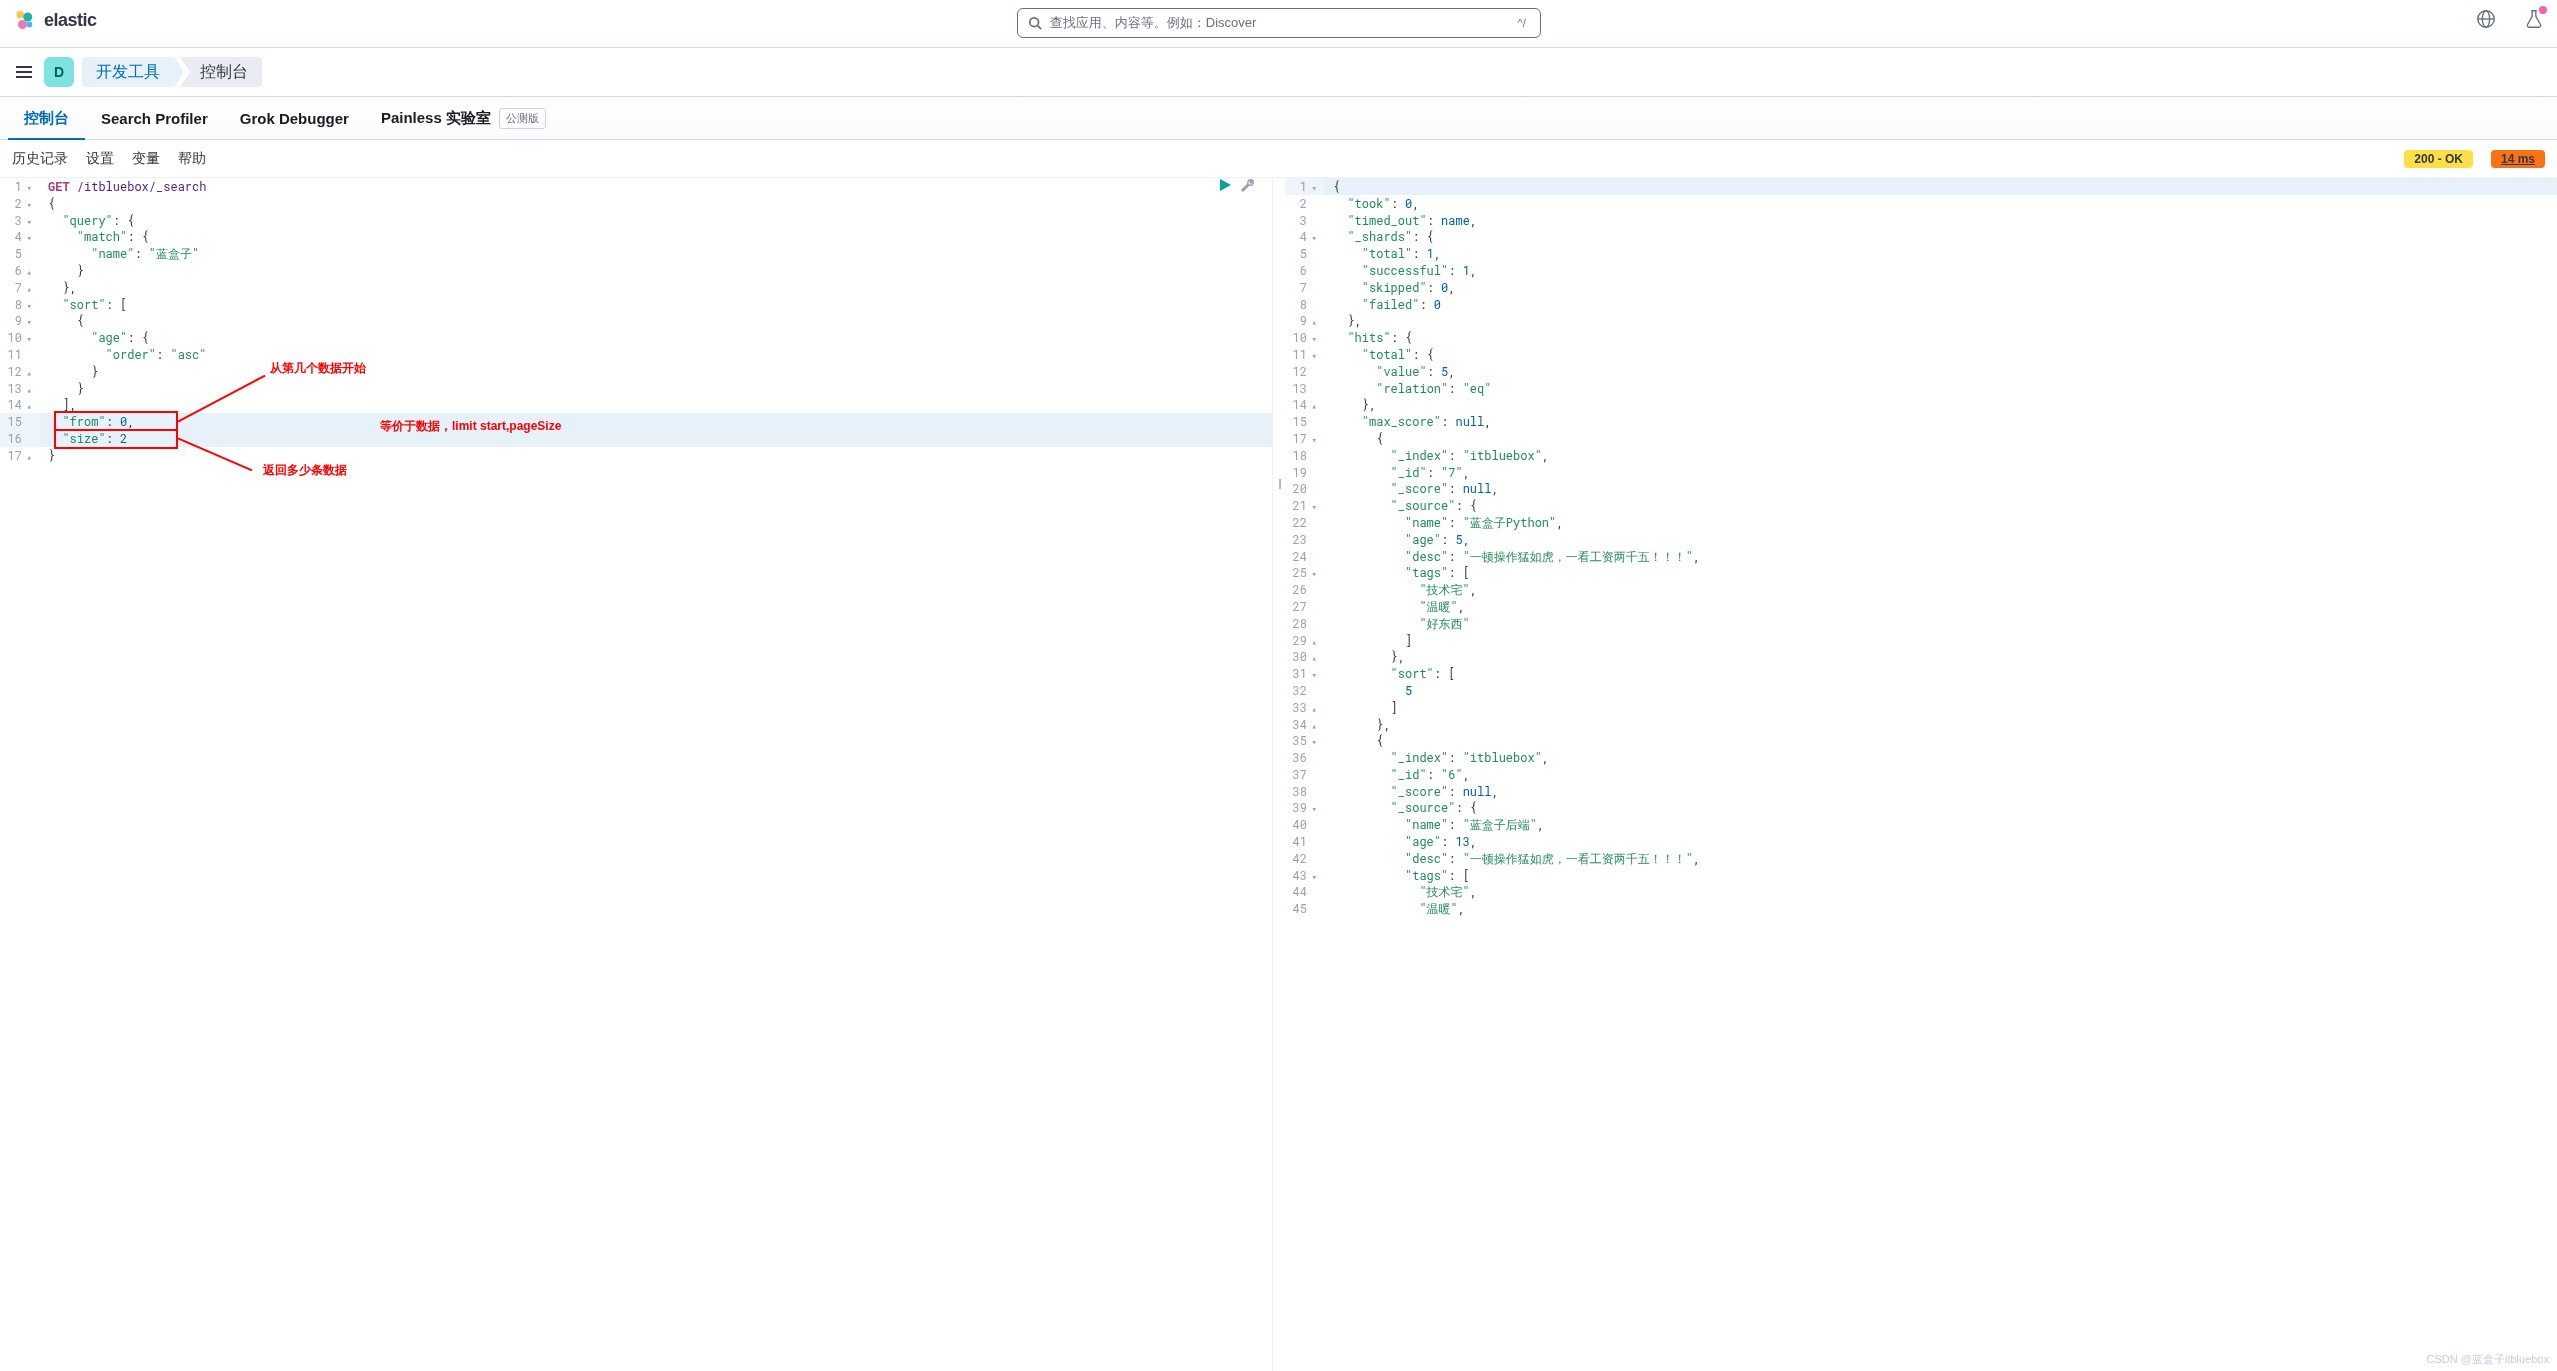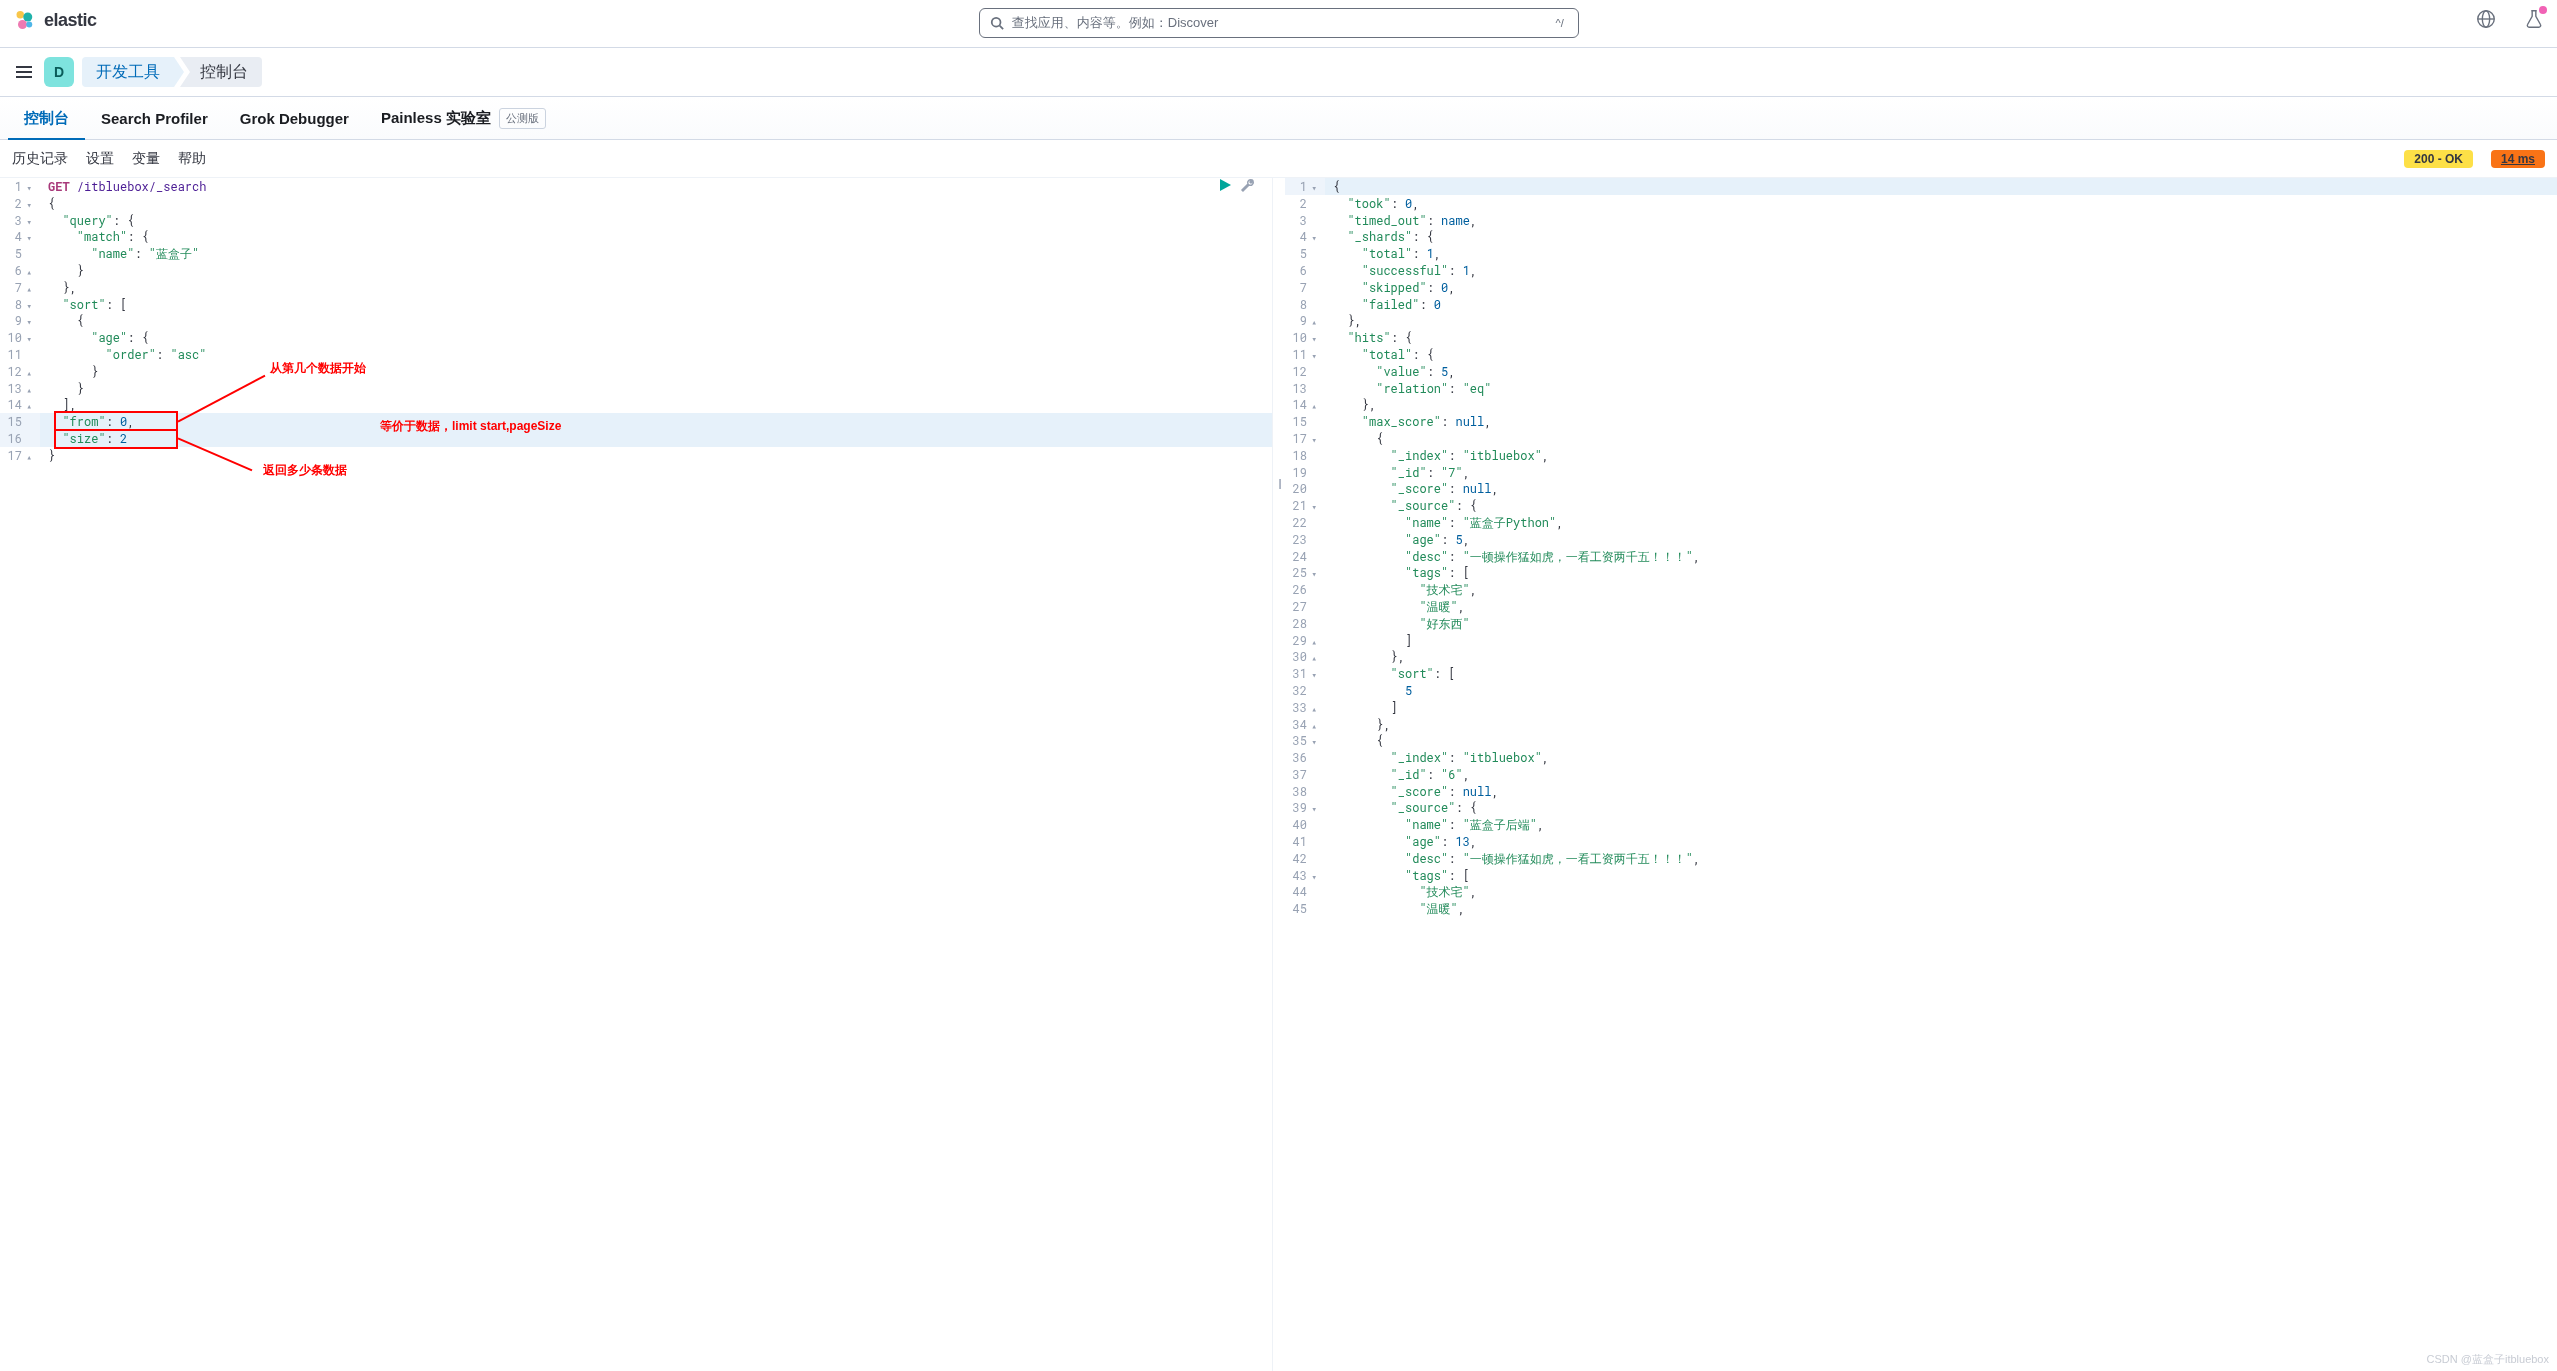--- a/index.html
+++ b/index.html
@@ -4,21 +4,21 @@
 <style>
 * { margin: 0; padding: 0; box-sizing: border-box; }
 body { font-family: -apple-system, BlinkMacSystemFont, "Segoe UI", Helvetica, Arial, sans-serif; font-size: 14px; color: #343741; background: #fff; }
 
 
 .top-header { display: flex; align-items: flex-start; height: 48px; background: #fff; border-bottom: 1px solid #d3dae6; padding: 8px 12px; gap: 12px; }
 .logo-wrap { display: flex; align-items: center; gap: 8px; }
 .logo-dots { display: inline-block; width: 24px; height: 24px; }
 .logo-text { font-size: 18px; font-weight: 700; letter-spacing: -0.5px; }
 .spacer { flex: 1; }
-.search-box { display: flex; align-items: center; width: 600px; height: 30px; border: 1px solid #69707d; border-radius: 6px; padding: 0 10px; gap: 8px; font-size: 13px; color: #69707d; }
+.search-box { display: flex; align-items: center; width: 524px; height: 30px; border: 1px solid #69707d; border-radius: 6px; padding: 0 10px; gap: 8px; font-size: 13px; color: #69707d; }
 .search-icn { width: 14px; height: 14px; }
 .kbd { font-size: 11px; padding: 2px 4px; border-radius: 3px; color: #69707d; margin-left: auto; }
 .hdr-ic { width: 22px; height: 22px; color: #69707d; margin-left: 14px; cursor: pointer; position: relative; }
 .pink-dot { position: absolute; top: -2px; right: -2px; width: 8px; height: 8px; background: #f162b5; border-radius: 50%; }
 
 
 .bc-row { display: flex; align-items: center; height: 48px; padding: 0 12px; gap: 8px; }
 .hamburger { width: 24px; height: 24px; cursor: pointer; color: #343741; }
 .space-badge { width: 30px; height: 30px; background: #7ee3de; color: #0a5c59; border-radius: 6px; display: flex; align-items: center; justify-content: center; font-weight: 700; font-size: 14px; cursor: pointer; }
 .crumb { position: relative; display: inline-flex; align-items: center; height: 30px; padding: 0 14px 0 20px; font-size: 16px; }

